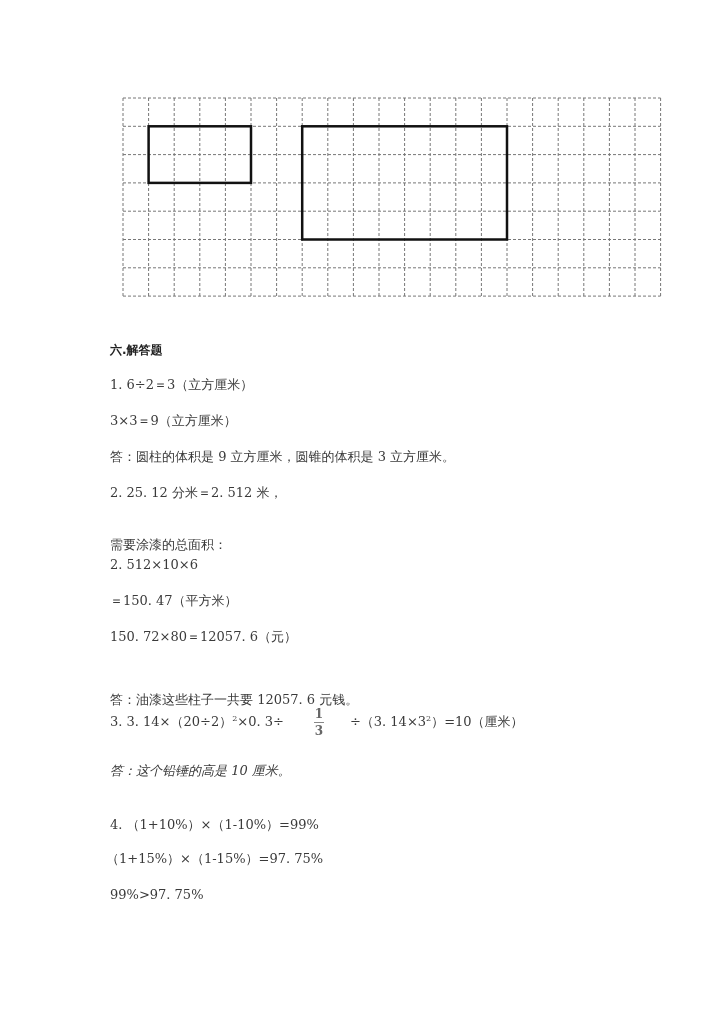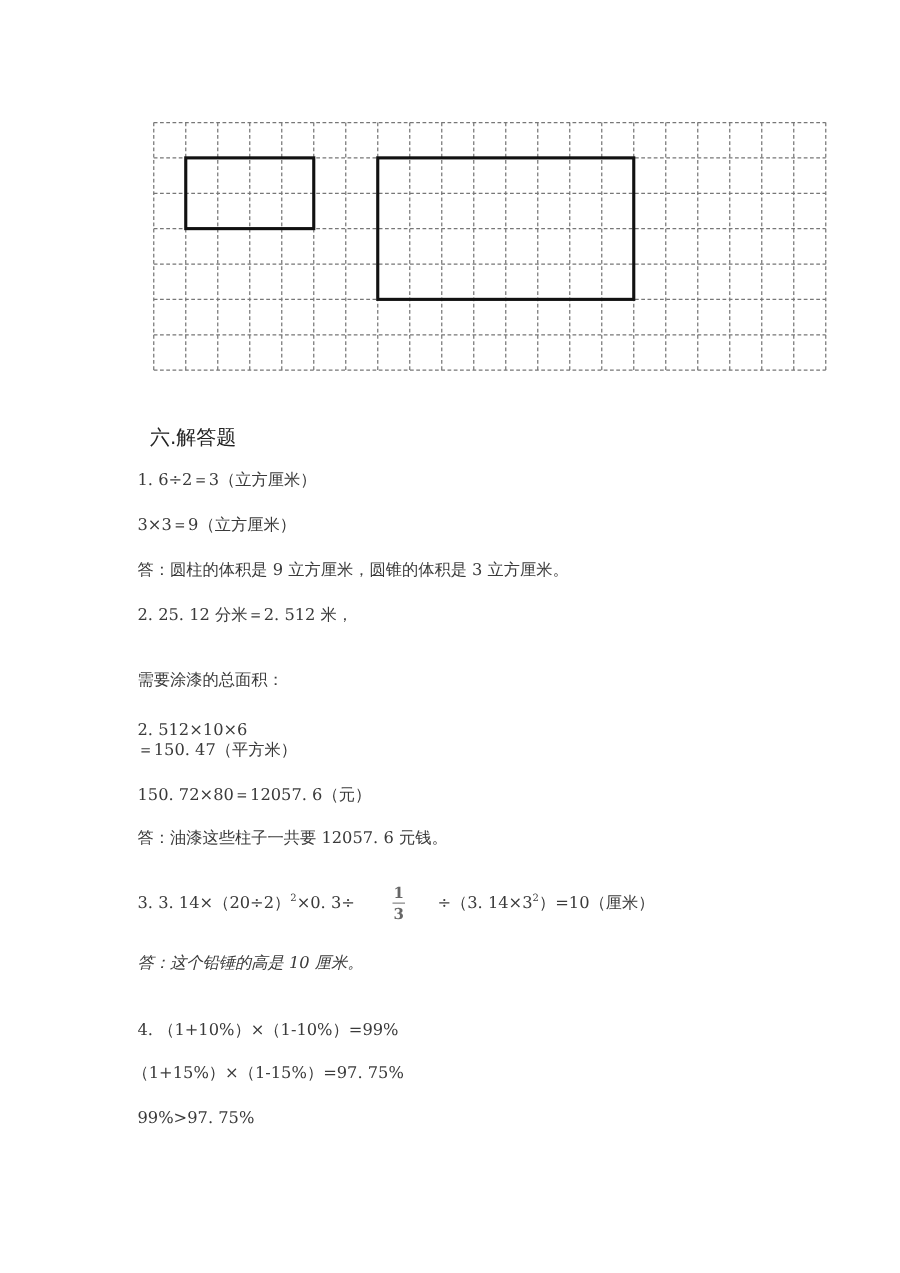--- a/index.html
+++ b/index.html
@@ -1,21 +1,21 @@
 <!DOCTYPE html>
 <html><head>
 <meta charset="utf-8">
 <style>
   html, body { margin: 0; padding: 0; background: #ffffff; }
   body { width: 720px; height: 1018px; position: relative; overflow: hidden;
          font-family: "DejaVu Serif", "Liberation Serif", serif; color: #333; }
   .grid-wrap { position: absolute; left: 122px; top: 97px; }
   .grid-wrap svg { display: block; }
   .line { position: absolute; left: 110px; font-size: 13px; white-space: nowrap; line-height: 18px; color: #3a3a3a; }
-  .title { font-weight: normal; font-family: "DejaVu Sans", "Liberation Sans", sans-serif; font-size: 16px; color: #222; margin-left: 10px; }
+  .title { font-weight: bold; font-family: "DejaVu Sans", "Liberation Sans", sans-serif; font-size: 12px; color: #222; }
   .frac { display: inline-block; vertical-align: middle; text-align: center; font-size: 12px; line-height: 14px; margin: 0 26px 0 30px; color: #666; font-weight: bold; }
   .frac span { display: block; }
   .frac .bar { border-top: 1px solid #888; width: 10px; margin: 1px auto; height: 0; }
   sup { font-size: 8px; vertical-align: 5px; }
 </style>
 </head>
 <body>
 
 <div class="grid-wrap">
   <svg id="grid-svg" width="539.6" height="200.1">
@@ -55,24 +55,24 @@
 </div>
 
 <div class="line title" style="top:341px;">六.解答题</div>
 
 <div class="line" style="top:376px;">1. 6÷2＝3（立方厘米）</div>
 <div class="line" style="top:412px;">3×3＝9（立方厘米）</div>
 <div class="line" style="top:448px;">答：圆柱的体积是 9 立方厘米，圆锥的体积是 3 立方厘米。</div>
 
 <div class="line" style="top:484px;">2. 25. 12 分米＝2. 512 米，</div>
 <div class="line" style="top:536px;">需要涂漆的总面积：</div>
-<div class="line" style="top:576px;">2. 512×10×6</div>
+<div class="line" style="top:556px;">2. 512×10×6</div>
 <div class="line" style="top:592px;">＝150. 47（平方米）</div>
 <div class="line" style="top:628px;">150. 72×80＝12057. 6（元）</div>
-<div class="line" style="top:662px;">答：油漆这些柱子一共要 12057. 6 元钱。</div>
+<div class="line" style="top:691px;">答：油漆这些柱子一共要 12057. 6 元钱。</div>
 
 <div class="line" style="top:702px; line-height:34px;">
   <span>3. 3. 14×（20÷2）</span><sup>2</sup><span>×0. 3÷</span><span class="frac"><span>1</span><span class="bar"></span><span>3</span></span><span>÷（3. 14×3</span><sup>2</sup><span>）=10（厘米）</span>
 </div>
 <div class="line" style="top:762px;font-style:italic;">答：这个铅锤的高是 10 厘米。</div>
 
 <div class="line" style="top:816px;">4. （1+10%）×（1-10%）=99%</div>
 <div class="line" style="top:850px; left:106px;">（1+15%）×（1-15%）=97. 75%</div>
 <div class="line" style="top:886px;">99%&gt;97. 75%</div>
 

